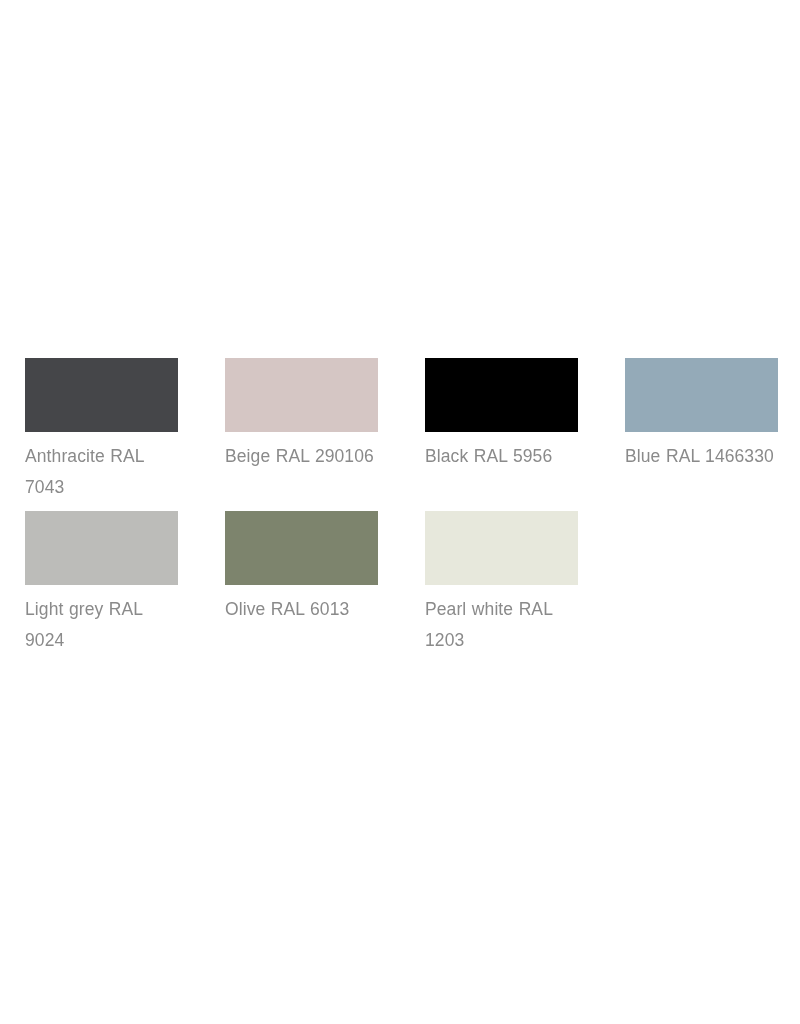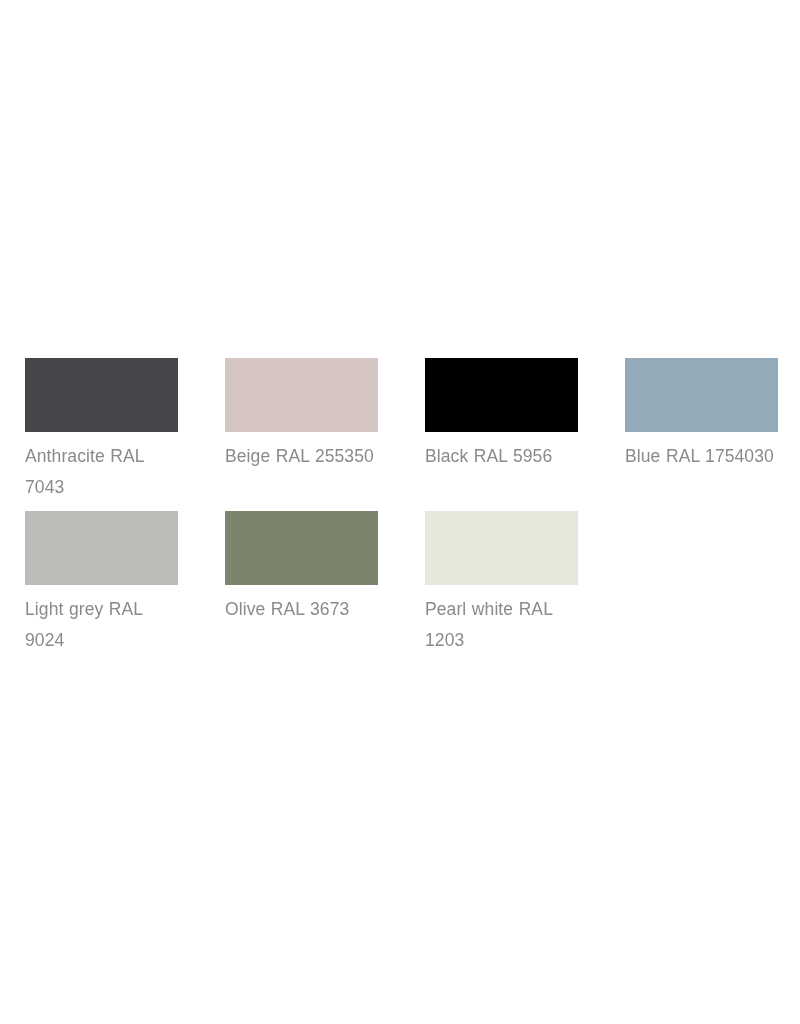--- a/index.html
+++ b/index.html
@@ -65,36 +65,36 @@
 <body>
 
 <div id="swatch-page">
   <div class="swatch-grid">
       <div class="swatch-cell">
         <div class="swatch-chip" style="background-color: rgb(69, 70, 73);"></div>
         <div class="swatch-label">Anthracite RAL 7043</div>
       </div>
       <div class="swatch-cell">
         <div class="swatch-chip" style="background-color: rgb(213, 198, 196);"></div>
-        <div class="swatch-label">Beige RAL 255350</div>
+        <div class="swatch-label">Beige RAL 290106</div>
       </div>
       <div class="swatch-cell">
         <div class="swatch-chip" style="background-color: rgb(0, 0, 0);"></div>
         <div class="swatch-label">Black RAL 5956</div>
       </div>
       <div class="swatch-cell">
         <div class="swatch-chip" style="background-color: rgb(148, 170, 184);"></div>
-        <div class="swatch-label">Blue RAL 1754030</div>
+        <div class="swatch-label">Blue RAL 1466330</div>
       </div>
       <div class="swatch-cell">
         <div class="swatch-chip" style="background-color: rgb(188, 188, 185);"></div>
         <div class="swatch-label">Light grey RAL 9024</div>
       </div>
       <div class="swatch-cell">
         <div class="swatch-chip" style="background-color: rgb(125, 132, 109);"></div>
-        <div class="swatch-label">Olive RAL 3673</div>
+        <div class="swatch-label">Olive RAL 6013</div>
       </div>
       <div class="swatch-cell">
         <div class="swatch-chip" style="background-color: rgb(231, 232, 220);"></div>
         <div class="swatch-label">Pearl white RAL 1203</div>
       </div>
     </div>
 </div>
 
 </body></html>

